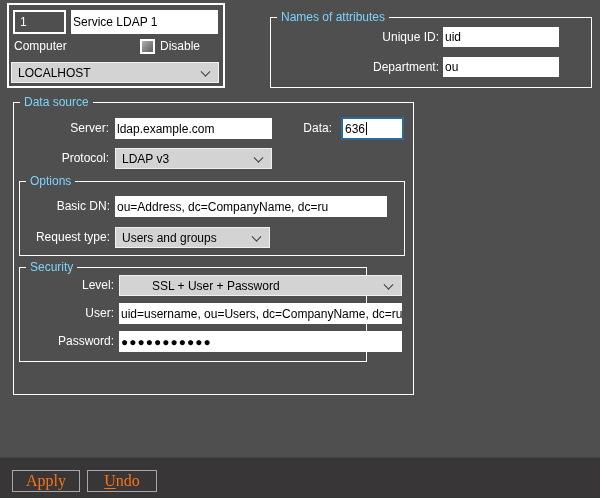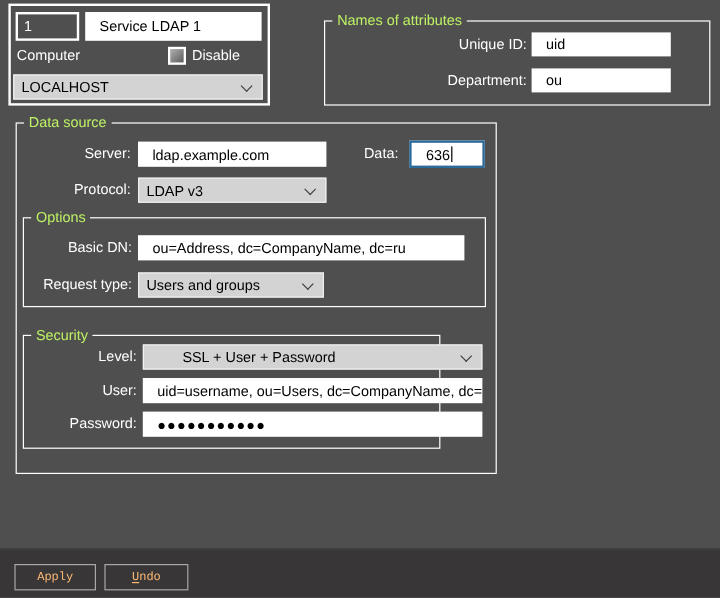--- a/index.html
+++ b/index.html
@@ -5,28 +5,28 @@
   * { margin:0; padding:0; box-sizing:border-box; }
   html,body { background:#4f4f4f; }
   .window {
     position:relative; width:600px; height:498px;
     background:#4f4f4f; overflow:hidden;
     font-family:"Liberation Sans", sans-serif; font-size:12px; color:#ffffff;
   }
   .groupbox { position:absolute; border:1px solid #ffffff; }
   .group-title {
     position:absolute; top:-8px; left:6px; background:#4f4f4f;
-    padding:0 4px; line-height:15px; color:#bef264; white-space:nowrap;
+    padding:0 4px; line-height:15px; color:#7dd3fc; white-space:nowrap;
   }
   .plainbox { position:absolute; border:2px solid #ffffff; }
   .label { position:absolute; color:#ffffff; white-space:nowrap; line-height:21px; }
   .label.r { text-align:right; }
   .input {
     position:absolute; background:#ffffff; color:#000000;
-    display:flex; align-items:center; padding:0 12px;
+    display:flex; align-items:center; padding:0 2px;
     white-space:nowrap; overflow:hidden;
   }
   .darkfield {
     position:absolute; background:transparent; color:#ffffff;
     border:2px solid #ffffff; display:flex; align-items:center; padding:0 5px;
   }
   .select {
     position:absolute; background:#d3d3d3; border:1px solid #f0f0f0; color:#000000;
     display:flex; align-items:center; padding:0 6px; white-space:nowrap; overflow:hidden;
     cursor:default;
@@ -42,22 +42,22 @@
   }
   .focused { border:2px solid #2b6a99; }
   .caret { display:inline-block; width:1px; height:13px; background:#000000; margin-left:1px; }
   .pwd { font-size:12px; letter-spacing:1px; font-weight:bold; }
   .footer {
     position:absolute; left:0; top:457px; width:600px; height:41px;
     background:#383637; border-top:1px solid #434143;
   }
   .btn {
     position:absolute; border:1px solid #a8a8a8; background:transparent;
-    color:#fdba74; display:flex; align-items:center; justify-content:center;
-    font-family:Liberation Mono, monospace; font-size:10px; cursor:default;
+    color:#f97316; display:flex; align-items:center; justify-content:center;
+    font-family:Liberation Serif, serif; font-size:16px; cursor:default;
   }
   .uline { text-decoration:underline; text-underline-offset:2px; }
 </style>
 </head>
 <body>
 
 <div class="window">
 
   <div class="plainbox" style="left:7px; top:3px; width:218px; height:85px;">
     <div class="darkfield" style="left:4px; top:5px; width:53px; height:24px;">1</div>
@@ -101,21 +101,21 @@
       <div class="group-title">Options</div>
       <div class="label r" style="left:0; top:14px; width:90px;">Basic DN:</div>
       <div class="input" style="left:95px; top:14px; width:272px; height:21px;">ou=Address, dc=CompanyName, dc=ru</div>
       <div class="label r" style="left:0; top:45px; width:90px;">Request type:</div>
       <div class="select" style="left:95px; top:45px; width:155px; height:21px;">
         <span>Users and groups</span>
         <span class="chev"></span>
       </div>
     </div>
 
-    <div class="groupbox" style="left:5px; top:176px; width:348px; height:95px;">
+    <div class="groupbox" style="left:5px; top:164px; width:348px; height:95px;">
       <div class="group-title">Security</div>
       <div class="label r" style="left:0; top:7px; width:94px;">Level:</div>
       <div class="select" style="left:99px; top:7px; width:283px; height:21px;padding-left:32px;">
         <span>SSL + User + Password</span>
         <span class="chev"></span>
       </div>
       <div class="label r" style="left:0; top:35px; width:94px;">User:</div>
       <div class="input" style="left:99px; top:35px; width:283px; height:21px;">uid=username, ou=Users, dc=CompanyName, dc=ru</div>
       <div class="label r" style="left:0; top:63px; width:94px;">Password:</div>
       <div class="input pwd" style="left:99px; top:63px; width:283px; height:21px;">●●●●●●●●●●●</div>

